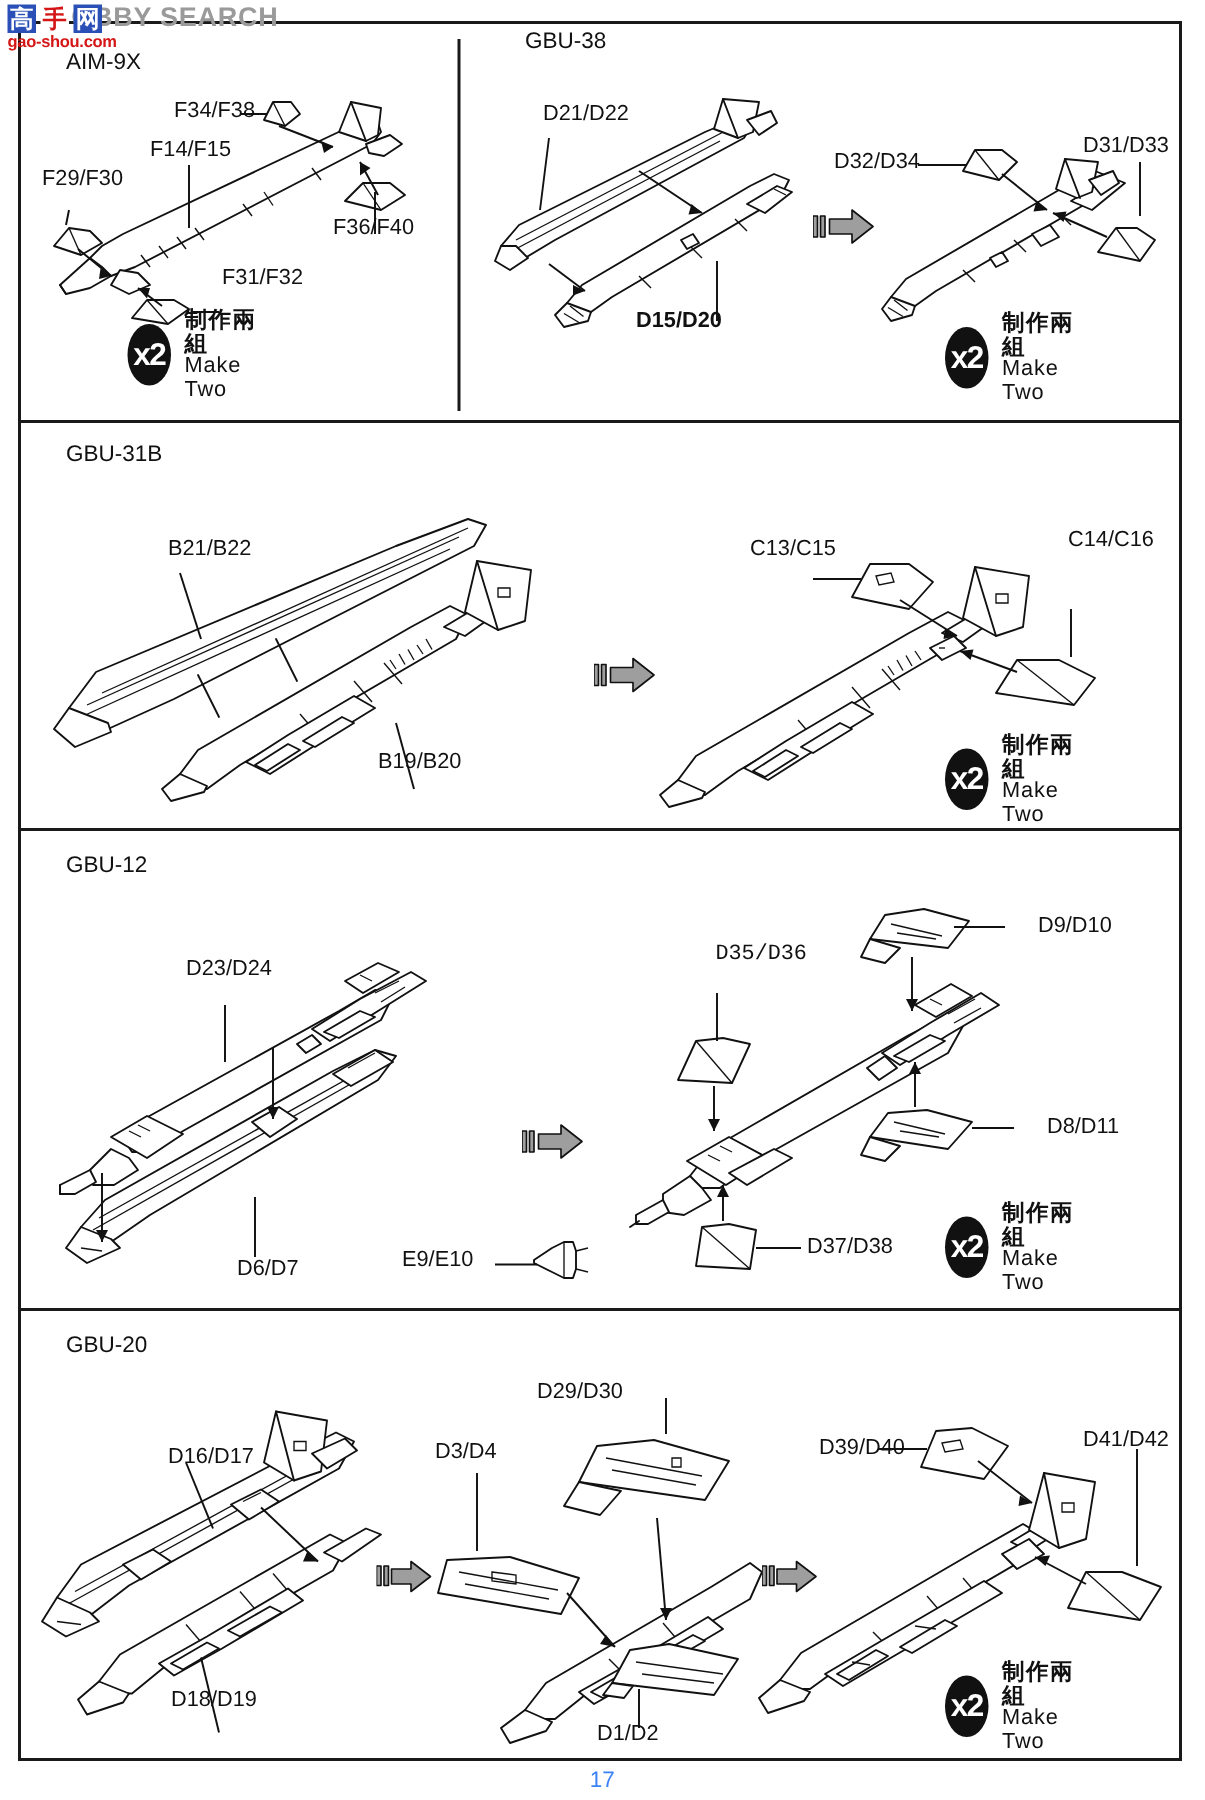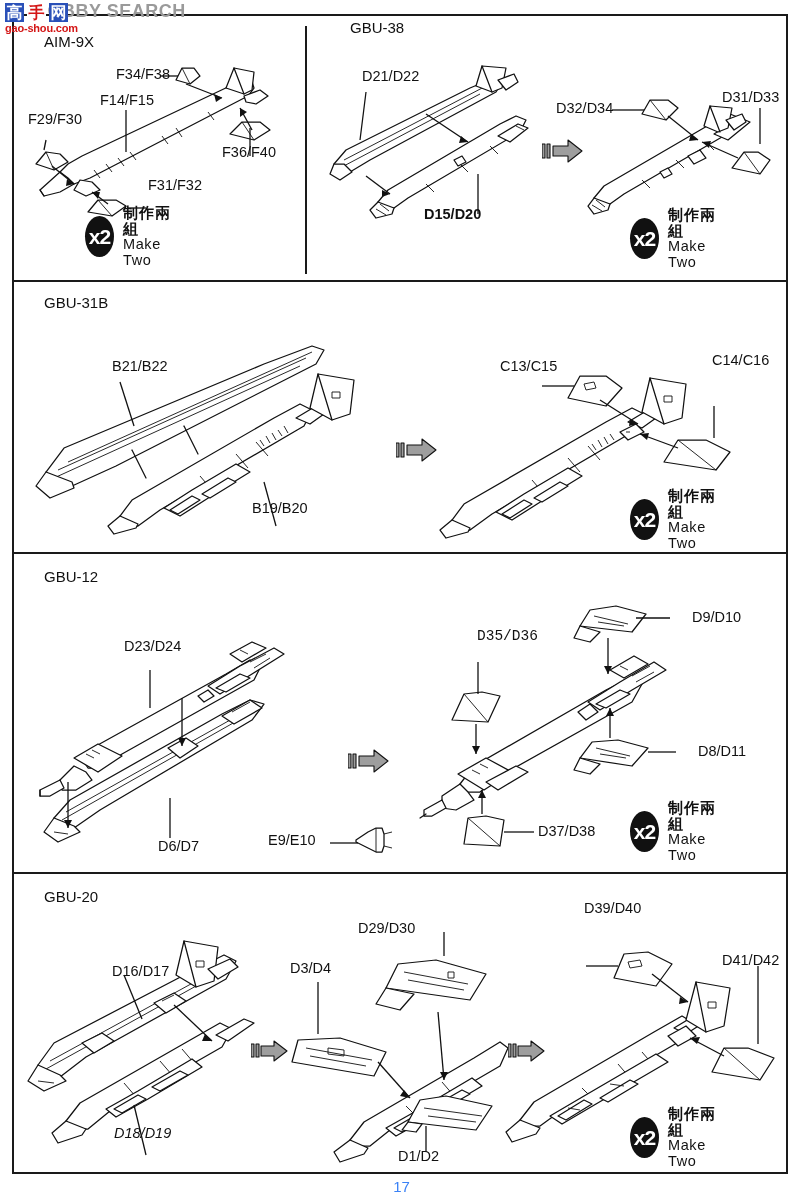--- a/index.html
+++ b/index.html
@@ -642,21 +642,21 @@
   </div>
 
   <div class="art" style="left:24px; top:925px;">
     <svg width="260" height="240" viewBox="0 0 260 240">
       <path class="lead" d="M100,50 L118,94"></path>
       <path class="lead" d="M122,230 L110,180"></path>
     </svg>
   </div>
 
   <div class="plabel" style="left:112px; top:963px;">D16/D17</div>
-  <div class="plabel" style="left:114px; top:1125px;font-style:italic;">D18/D19</div>
+  <div class="plabel" style="left:114px; top:1125px;">D18/D19</div>
 
   <div class="step-arrow" style="left:251px; top:1039px;">
     <svg width="38" height="24" viewBox="0 0 38 24">
       <rect class="fl-d" x="0" y="5" width="3" height="13"></rect>
       <rect class="fl-d" x="5" y="5" width="3" height="13"></rect>
       <path class="fl-d" d="M10,7 L23,7 L23,2 L36,12 L23,22 L23,17 L10,17 Z"></path>
     </svg>
   </div>
 
   <div class="art" style="left:292px; top:930px;">
@@ -757,21 +757,21 @@
     </svg>
   </div>
 
   <div class="art" style="left:506px; top:940px;">
     <svg width="280" height="230" viewBox="0 0 280 230">
       <path class="lead" d="M80,26 L112,26"></path>
       <path class="lead" d="M252,26 L252,104"></path>
     </svg>
   </div>
 
-  <div class="plabel" style="left:546px; top:900px;margin-left:38px;">D39/D40</div>
+  <div class="plabel" style="left:546px; top:957px;">D39/D40</div>
   <div class="plabel" style="left:722px; top:952px;">D41/D42</div>
 
   <div class="badge" style="left:630px; top:1106px;">
     <div class="badge-circle">x2</div>
     <div class="badge-text">
       <div class="badge-cn">制作兩組</div>
       <div class="badge-en">Make Two</div>
     </div>
   </div>
 </div>

